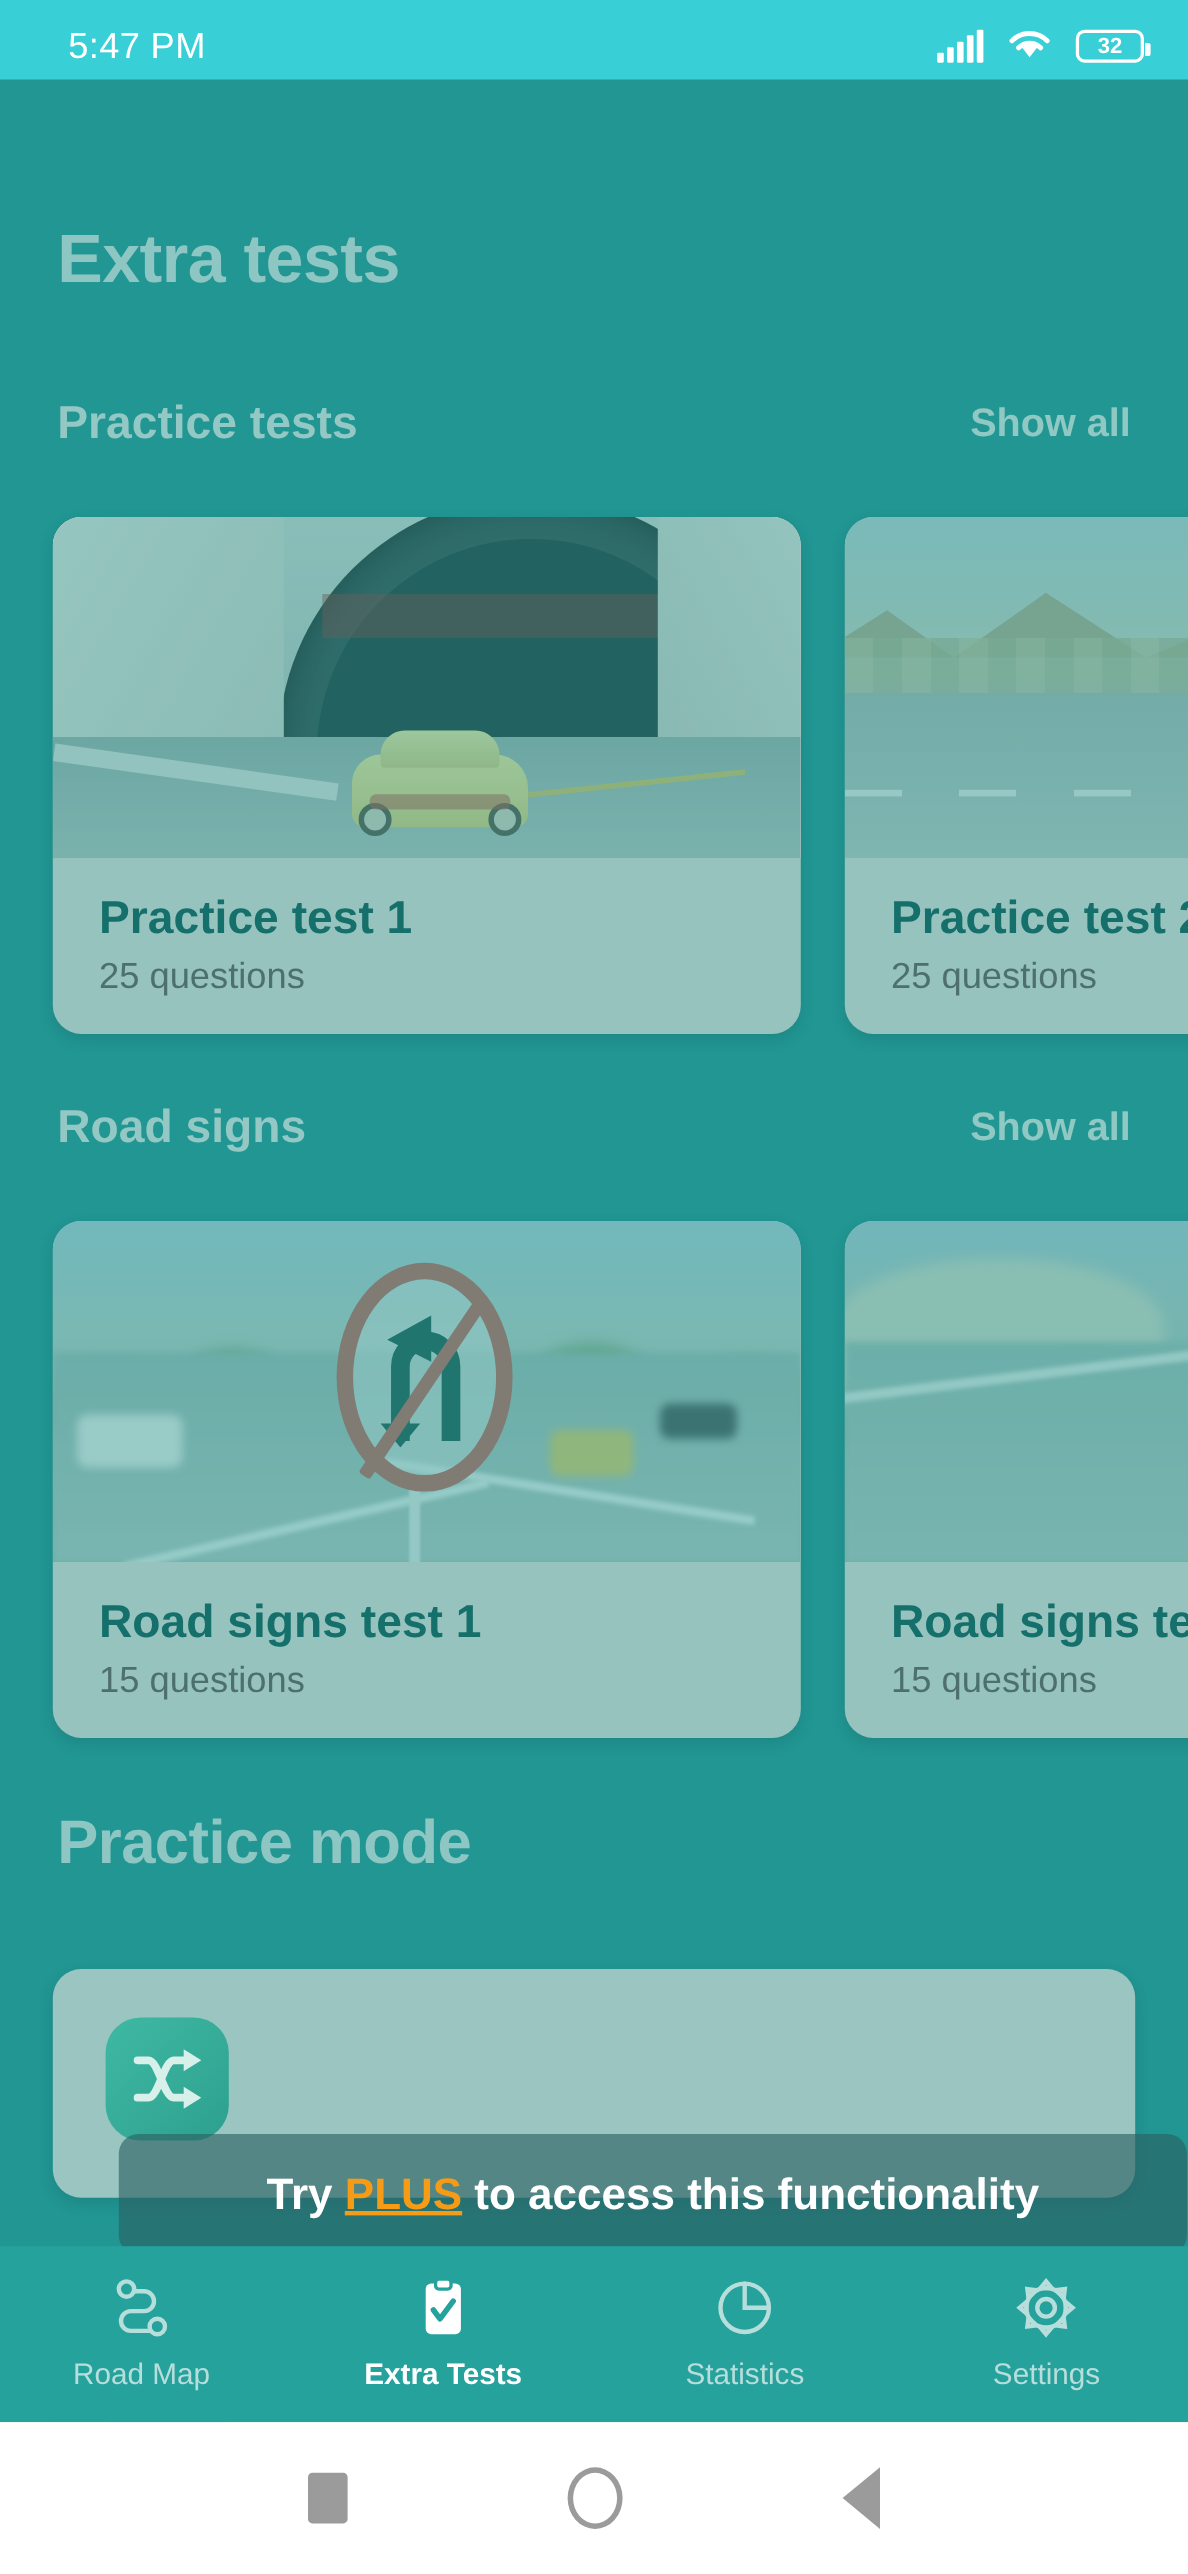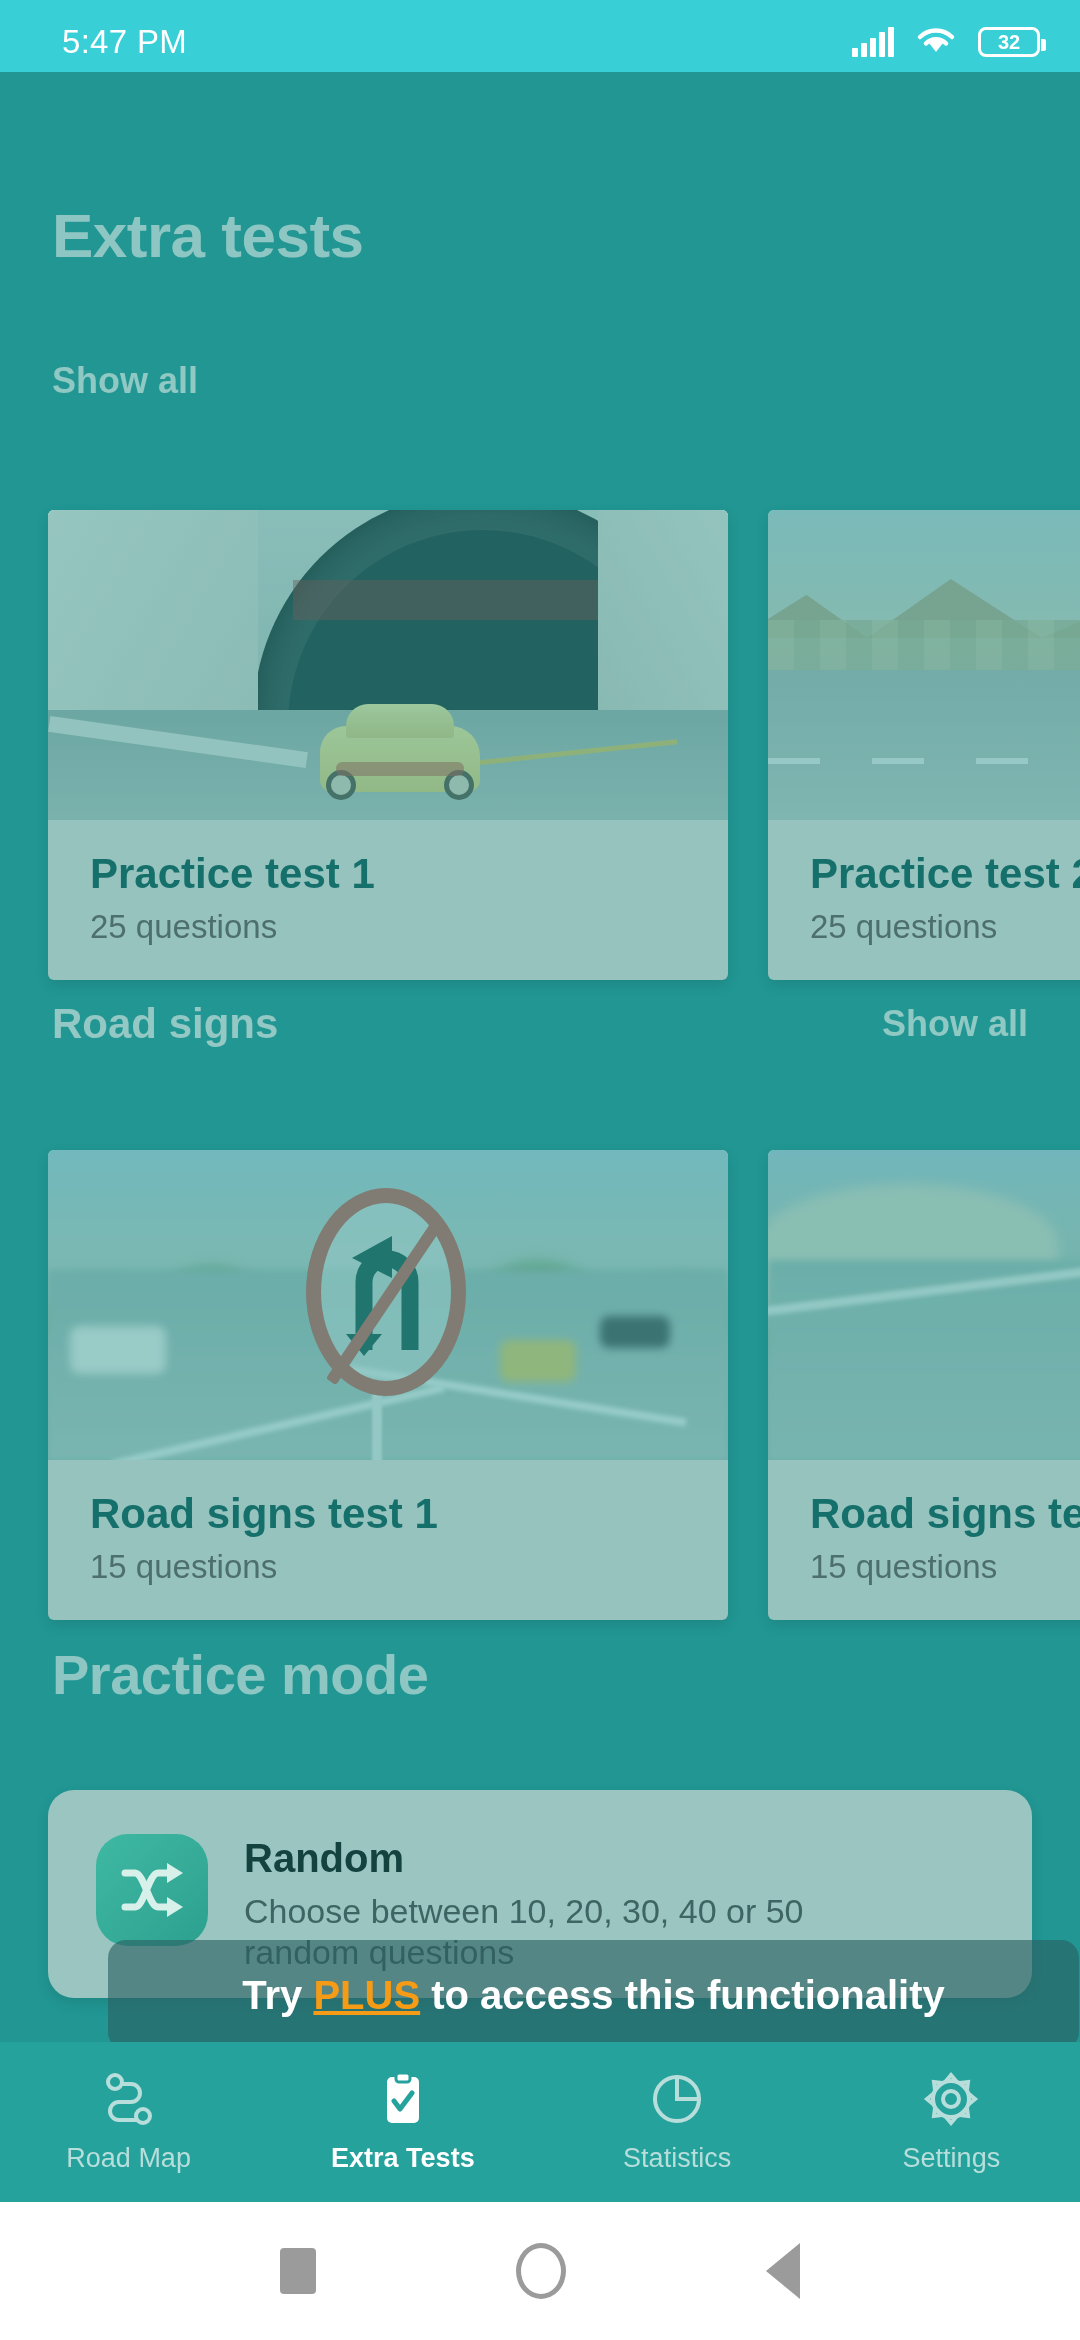--- a/index.html
+++ b/index.html
@@ -52,24 +52,23 @@
     display:flex; align-items:center; justify-content:space-between;
     padding:0 52px;
   }
   .section-title{ font-size:42px; font-weight:700; color:#93c8c4; }
   .show-all{ font-size:36px; font-weight:700; color:#90c8c4; }
 
   
   .row{ position:absolute; left:0; width:1080px; height:470px; }
   .card{
     position:absolute; top:0; width:680px; height:470px;
-    border-radius:6px; overflow:hidden;
+    border-radius:26px; overflow:hidden;
     background:#97c3bf;
     box-shadow:0 5px 14px rgba(0,0,0,.10);
-    margin-top:40px;
   }
   .card.c1{ left:48px; }
   .card.c2{ left:768px; }
   .card-img{
     position:absolute; left:0; top:0; width:100%; height:310px; overflow:hidden;
   }
   .card-img .veil{
     position:absolute; inset:0; background:rgba(33,150,147,.40);
   }
   .card-txt{ position:absolute; left:42px; bottom:34px; }
@@ -233,20 +232,21 @@
       <span>32</span>
     </span>
   </div>
 </div>
 
 <div class="app">
 
   <div class="page-title">Extra tests</div>
 
   <div class="section-head" style="top:288px">
+    <span class="section-title">Practice tests</span>
     <span class="show-all">Show all</span>
   </div>
 
   <div class="row" style="top:398px">
     <div class="card c1">
       <div class="card-img">
         <div class="sc-tunnel">
           <div class="tun-arch"></div>
             <div class="tun-inner"></div>
             <div class="tun-band"></div>
@@ -341,24 +341,20 @@
 
   <div class="pm-card" style="top:1718px">
     <div class="pm-icon teal">
       <svg viewBox="0 0 62 62">
         <path d="M4 14 h10 c9 0 14 34 23 34 h14" stroke="#d8f0ea" stroke-width="7" fill="none" stroke-linecap="round"></path>
         <path d="M4 48 h10 c9 0 14 -34 23 -34 h14" stroke="#d8f0ea" stroke-width="7" fill="none" stroke-linecap="round"></path>
         <polygon points="46,4 62,14 46,24" fill="#d8f0ea"></polygon>
         <polygon points="46,38 62,48 46,58" fill="#d8f0ea"></polygon>
       </svg>
     </div>
-    <div class="pm-txt">
-      <div class="pm-title">Random</div>
-      <div class="pm-desc">Choose between 10, 20, 30, 40 or 50 random questions</div>
-    </div>
   </div>
 
   <div class="pm-card" style="top:1992px">
     <div class="pm-icon blue"></div>
   </div>
 
   <div class="toast">
     <div class="toast-txt"><span>Try </span><span class="plus">PLUS</span><span> to access this functionality</span></div>
   </div>
 

